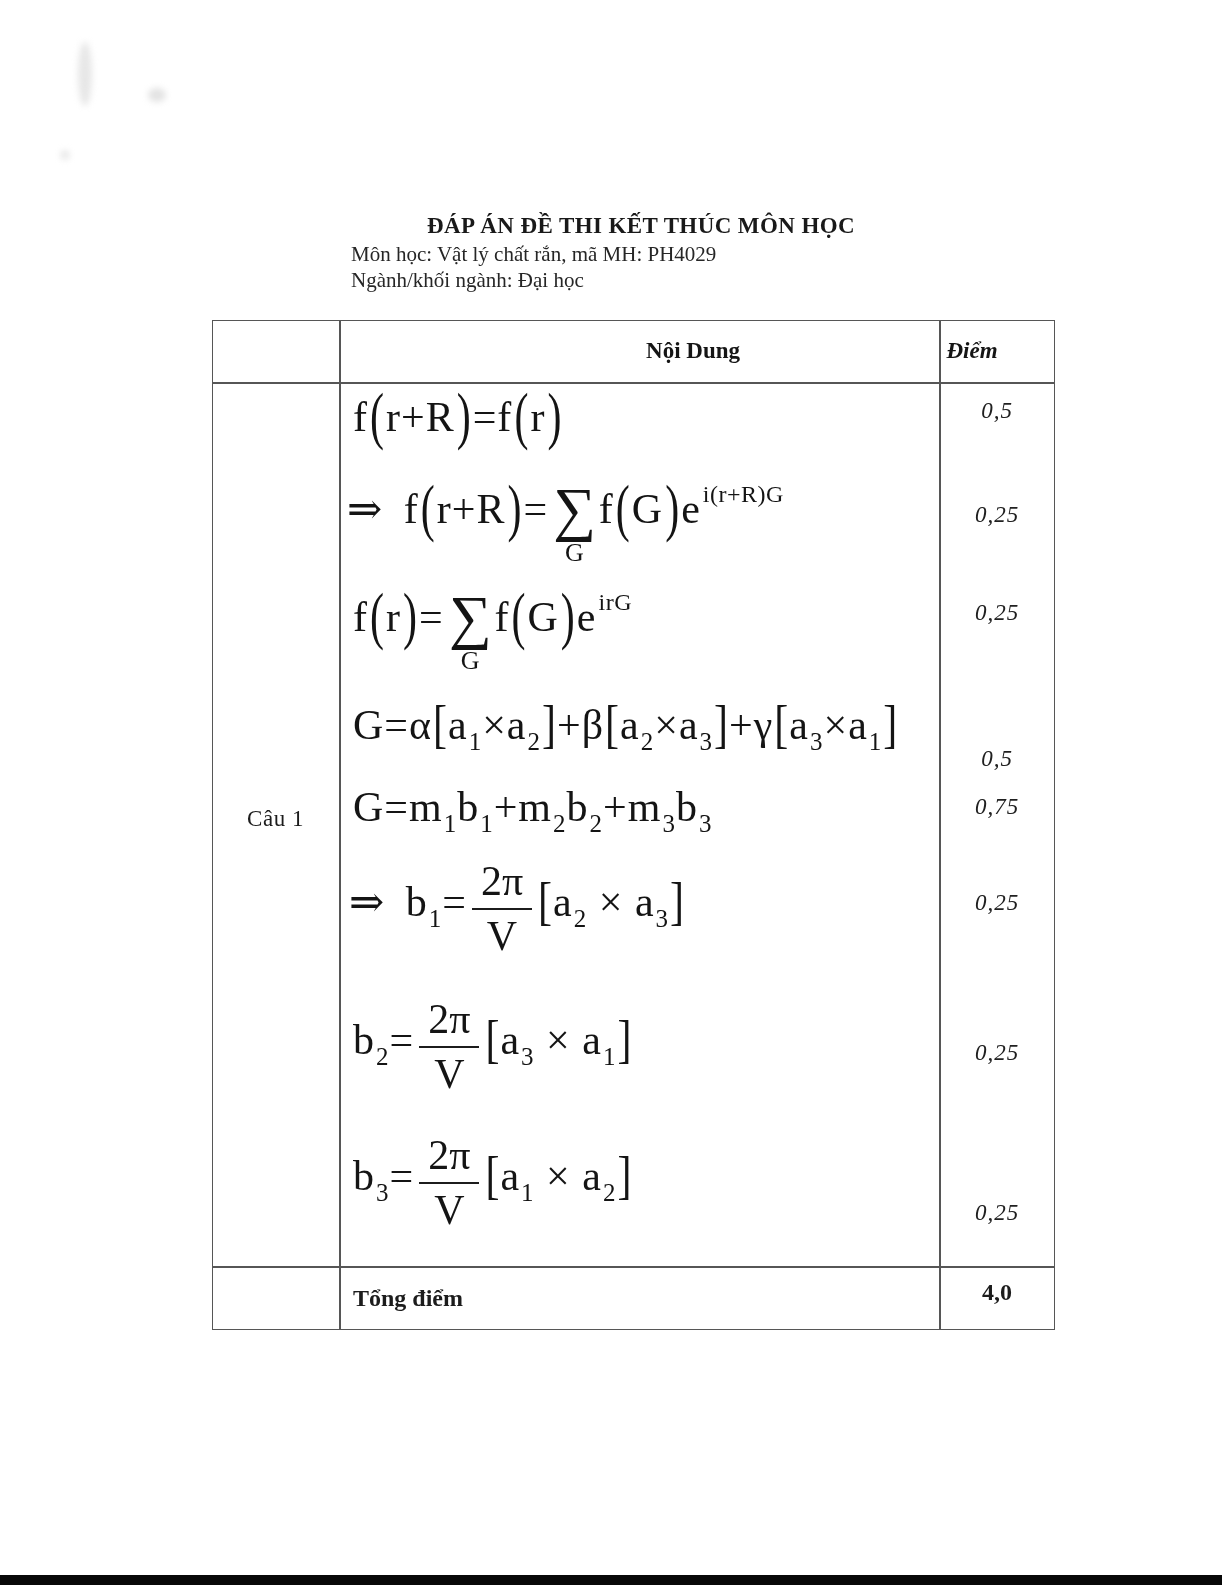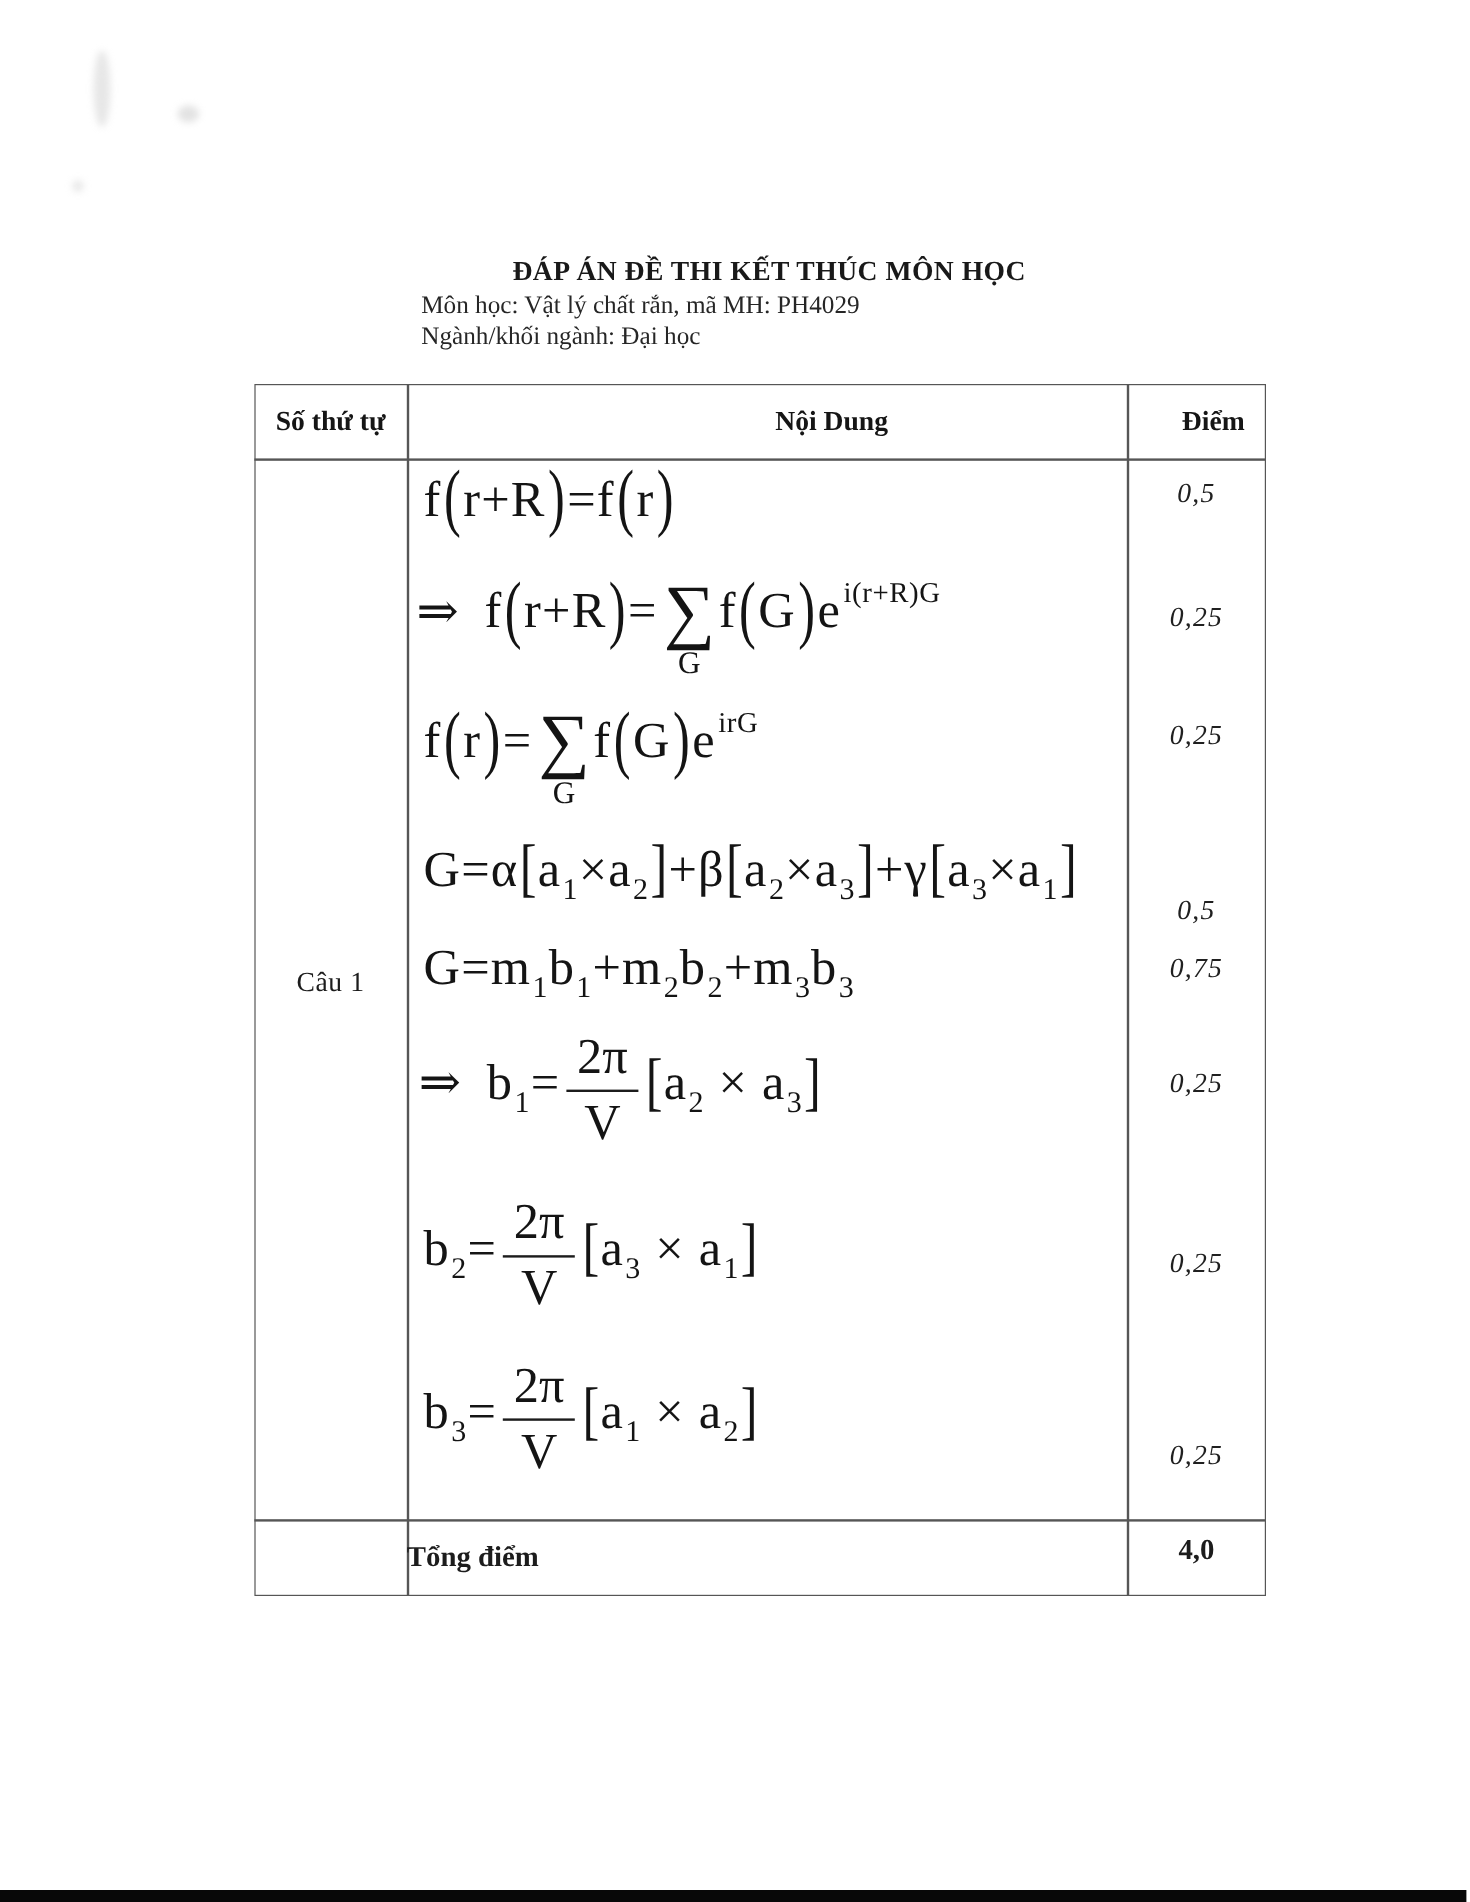--- a/index.html
+++ b/index.html
@@ -31,31 +31,31 @@
   .vline-1 { left:127px; }
   .vline-2 { left:727px; }
   .hline { position:absolute; left:0; right:0; height:1.6px; background:#565656; }
   .hline-header { top:62px; }
   .hline-footer { top:946px; }
 
   .th { position:absolute; top:0; height:62px; display:flex; align-items:center; justify-content:center;
         font-weight:bold; font-size:23px; color:#151515; }
   .th-stt     { left:0;     width:127px; }
   .th-noidung { left:127px; width:708px; }
-  .th-diem    { left:753px; width:92px; }
+  .th-diem    { left:714px; width:92px;font-style:italic; }
 
   .question-cell { position:absolute; left:0; top:62px; width:127px; height:884px; }
   .question-label { position:absolute; top:424px; left:0; width:100%; text-align:center;
                     font-weight:normal; font-size:23px; letter-spacing:.5px; }
 
   .formula-cell { position:absolute; left:127px; top:64px; width:600px; height:916px; }
   .score-cell   { position:absolute; left:727px; top:62px; width:116px; height:884px; }
 
   .footer-label-cell { position:absolute; left:127px; top:946px; width:600px; height:64px;
-                       display:flex; align-items:center; box-sizing:border-box;
+                       display:flex; align-items:center; padding-left:14px; box-sizing:border-box;
                        font-weight:bold; font-size:24px; }
   .footer-score-cell { position:absolute; left:727px; top:946px; width:116px; height:53px;
                        display:flex; align-items:center; justify-content:center;
                        font-weight:bold; font-size:24px; }
 
   
   .formula { position:absolute; white-space:nowrap; font-size:42px; line-height:1.1; color:#141414; }
   .formula .t   { letter-spacing:1px; }
   .formula .sb  { font-size:25px; vertical-align:-11px; margin:0 1px; }
   .formula .sp  { font-size:24px; vertical-align:21px; margin-left:2px; letter-spacing:.5px; }
@@ -109,21 +109,20 @@
     <div class="doc-line">Ngành/khối ngành: Đại học</div>
   </div>
 
   <div class="answer-table">
     <div class="tbl-border"></div>
     <div class="vline vline-1"></div>
     <div class="vline vline-2"></div>
     <div class="hline hline-header"></div>
     <div class="hline hline-footer"></div>
 
-    <div class="th th-stt">Số thứ tự</div>
     <div class="th th-noidung">Nội Dung</div>
     <div class="th th-diem">Điểm</div>
 
     <div class="question-cell">
       <div class="question-label">Câu 1</div>
     </div>
 
     <div class="formula-cell">
         <div class="formula f0"><span class="t">f</span><span class="bp">(</span><span class="t">r+R</span><span class="bp">)</span><span class="t">=f</span><span class="bp">(</span><span class="t">r</span><span class="bp">)</span></div>
         <div class="formula f1"><span class="arr">⇒</span><span class="t"> f</span><span class="bp">(</span><span class="t">r+R</span><span class="bp">)</span><span class="t">=</span><span class="sum">

